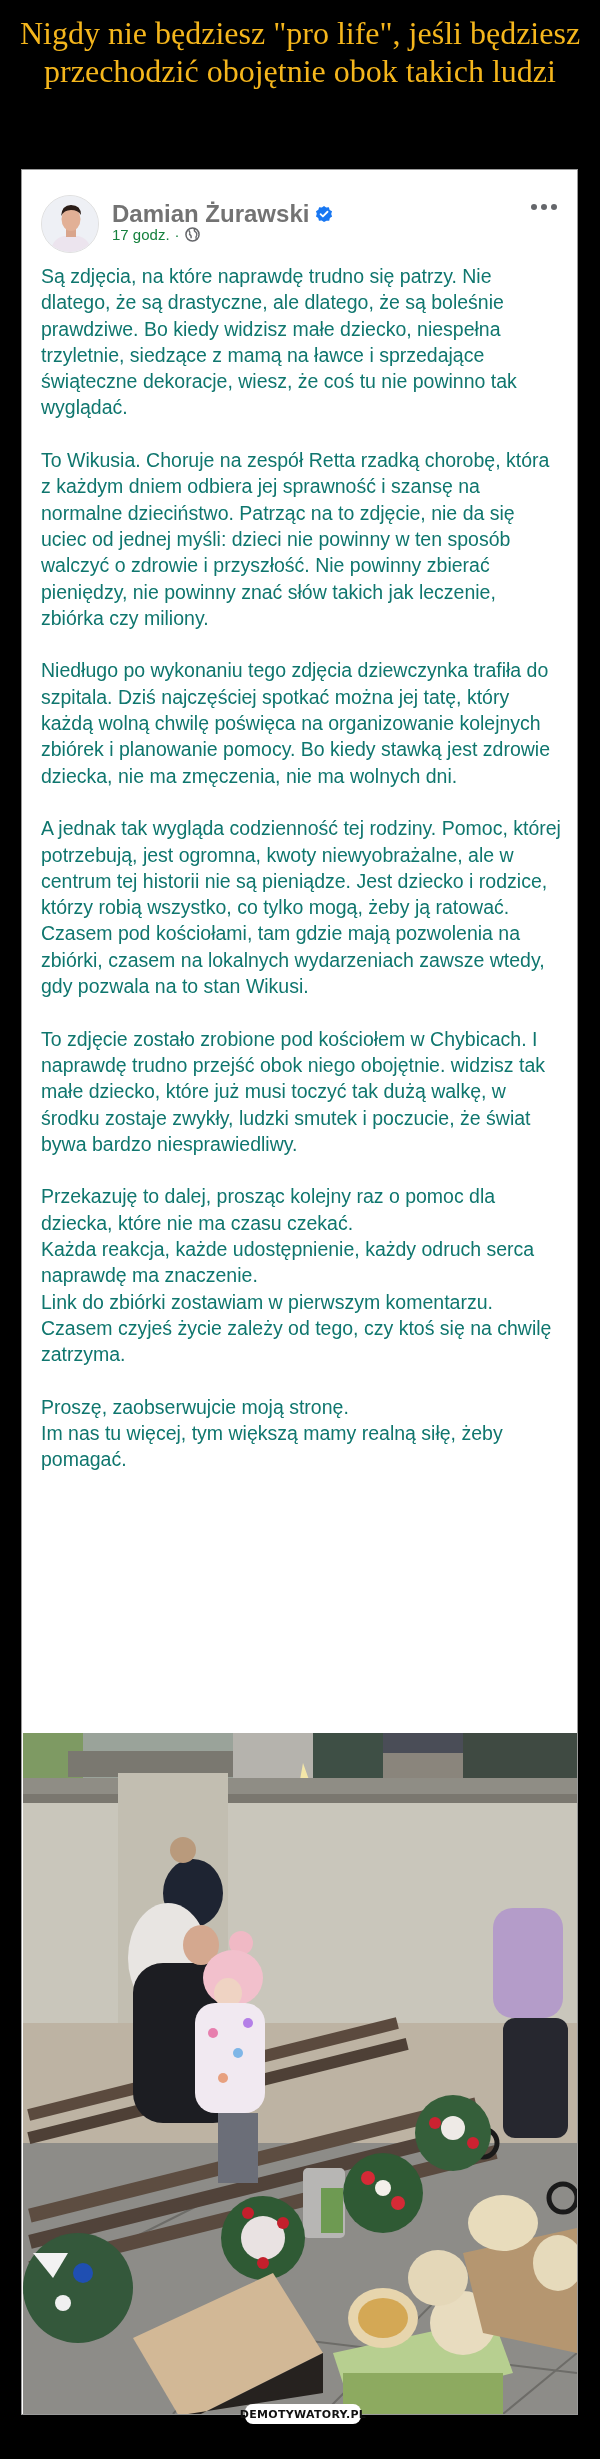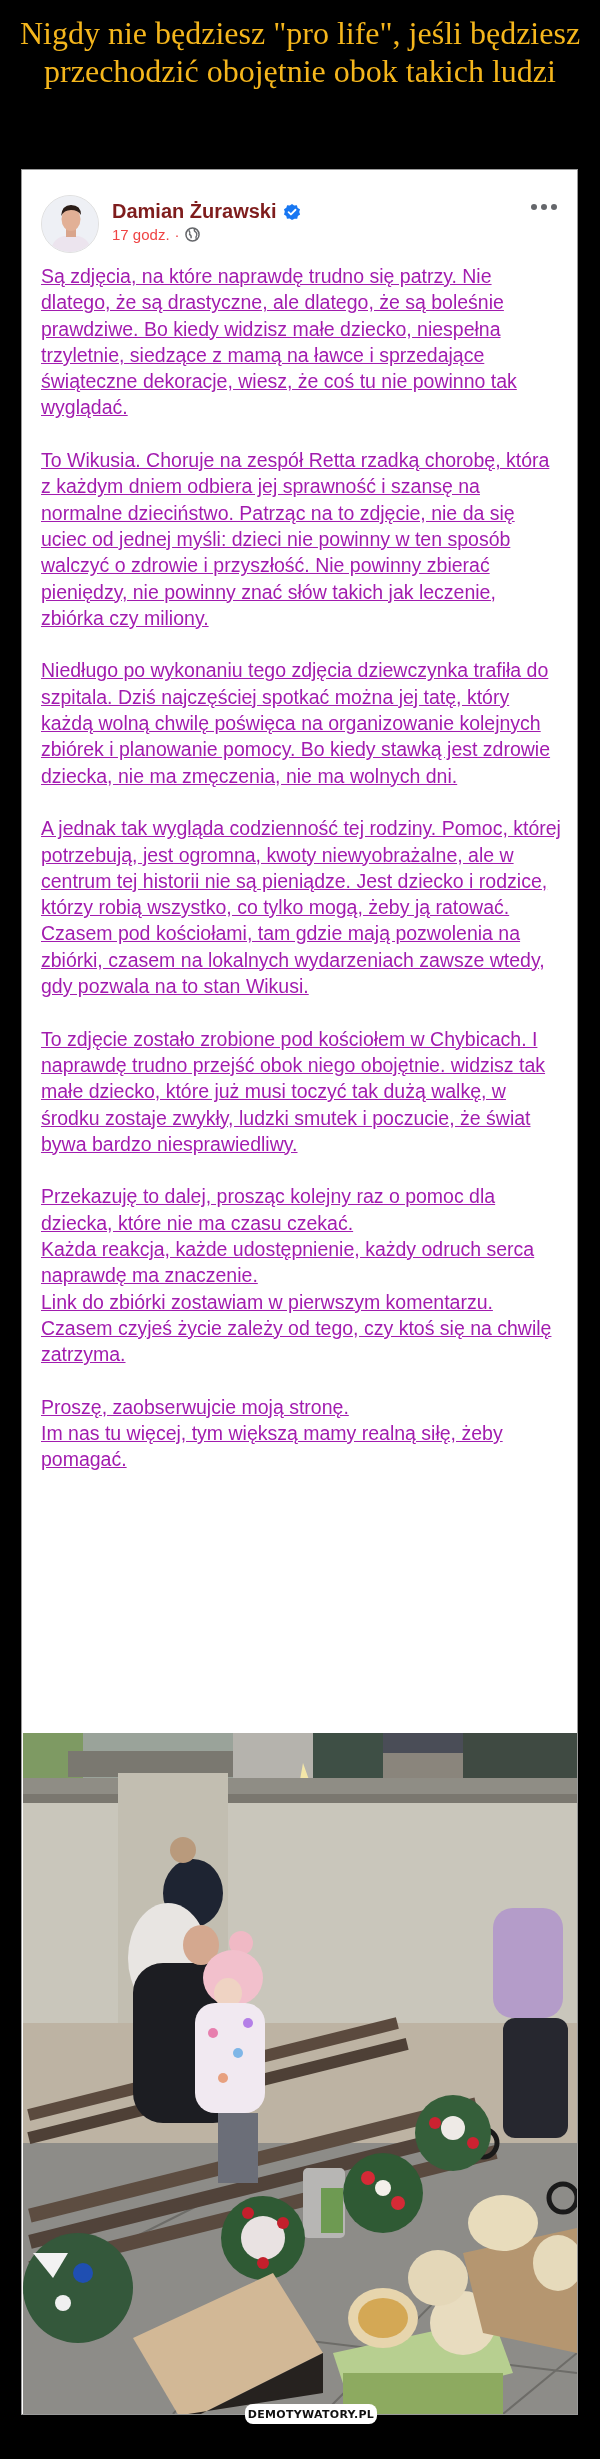--- a/index.html
+++ b/index.html
@@ -12,35 +12,35 @@
   .frame {
     position:absolute; left:21px; top:169px; width:557px; height:2246px;
     border:1px solid #9a9a9a; box-sizing:border-box; background:#fff;
   }
   .card { position:absolute; left:22px; top:170px; width:555px; height:1563px; background:#fff; }
   .avatar {
     position:absolute; left:19px; top:25px; width:58px; height:58px; border-radius:50%;
     background:#eceef3; overflow:hidden; border:1px solid #e0e0e0; box-sizing:border-box;
   }
   .name-row { position:absolute; left:90px; top:30px; display:flex; align-items:center; gap:6px; }
-  .name { font-family:"Liberation Sans", sans-serif; font-weight:bold; font-size:20px; color:#7f1d1d; }
+  .name { font-family:"Liberation Sans", sans-serif; font-weight:bold; font-size:24px; color:#737373; }
   .verified { width:18px; height:18px; display:inline-block; }
   .meta { position:absolute; left:90px; top:56px; display:flex; align-items:center; gap:5px;
-    font-family:"Liberation Sans", sans-serif; font-size:15px; color:#ef4444; }
+    font-family:"Liberation Sans", sans-serif; font-size:15px; color:#15803d; }
   .more { position:absolute; right:20px; top:34px; display:flex; gap:4px; cursor:pointer; }
   .more span { width:6px; height:6px; border-radius:50%; background:#65676b; display:block; }
   .body-text {
     position:absolute; left:19px; top:93px; width:520px;
-    font-family:"Liberation Sans", sans-serif; font-size:19.5px; line-height:26.3px; color:#a21caf;text-decoration:underline;
+    font-family:"Liberation Sans", sans-serif; font-size:19.5px; line-height:26.3px; color:#0f766e;
   }
   .body-text p { margin:0 0 26.3px 0; white-space:pre-line; }
   .body-text p:last-child { margin-bottom:0; }
   .photo { position:absolute; left:23px; top:1733px; width:554px; height:681px; overflow:hidden; background:#8c8c88; }
   .badge {
-    position:absolute; left:245px; top:2404px; width:132px; height:20px; background:#fff;
+    position:absolute; left:245px; top:2404px; width:116px; height:20px; background:#fff;
     border-radius:8px; display:flex; align-items:center; justify-content:center;
     font-family:"DejaVu Sans", sans-serif; font-weight:bold; font-size:11px; color:#111; letter-spacing:0.3px;
   }
 </style>
 </head>
 <body>
 
 <h1 class="title">Nigdy nie będziesz "pro life", jeśli będziesz przechodzić obojętnie obok takich ludzi</h1>
 
 <div class="frame"></div>

